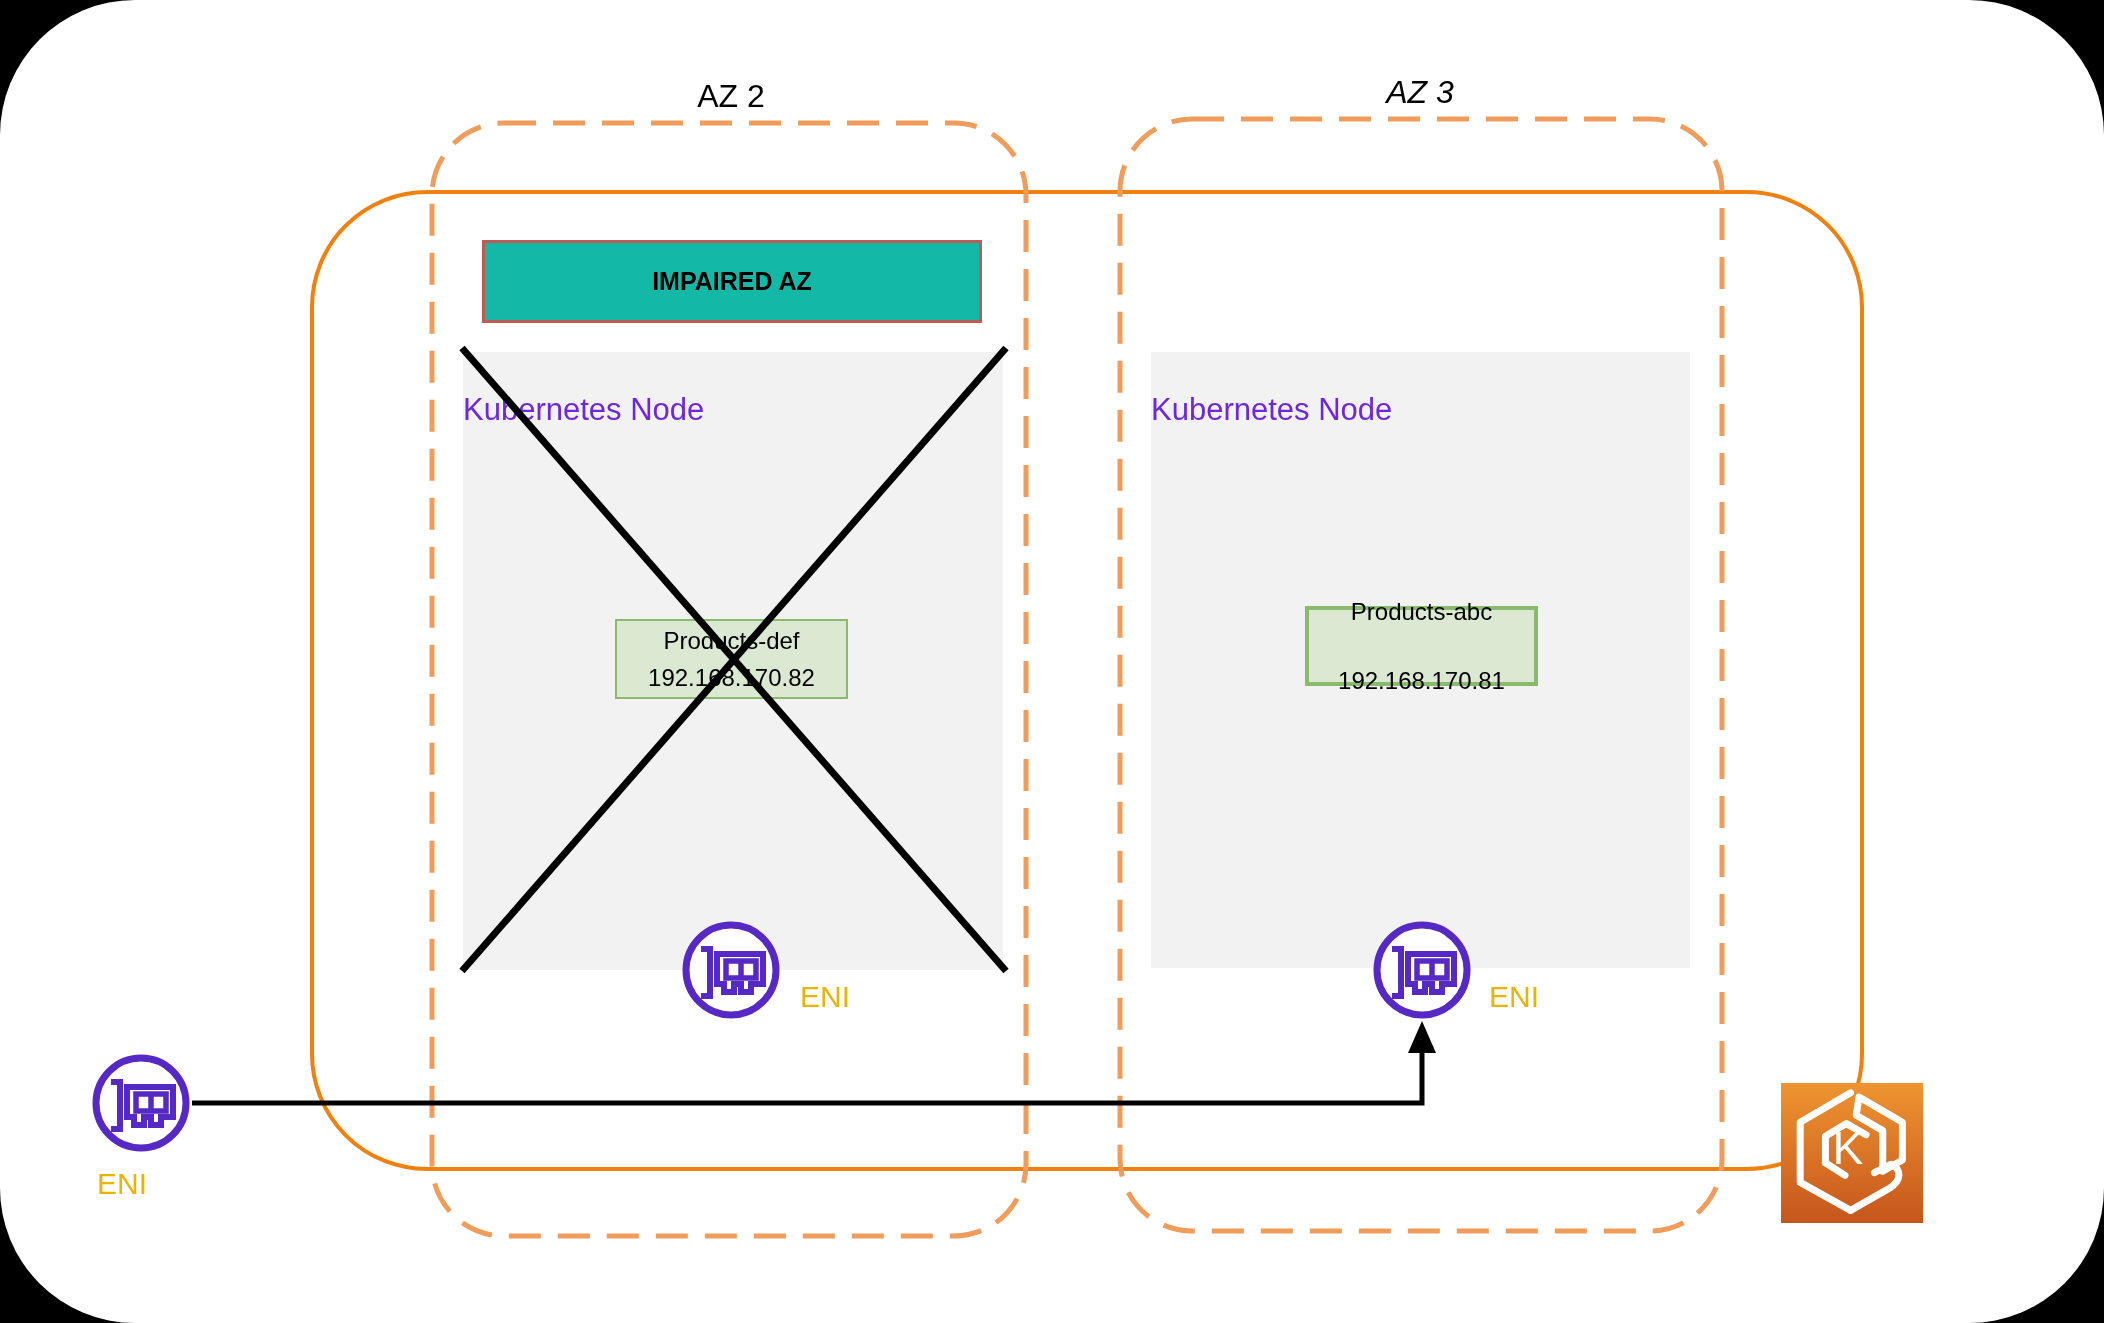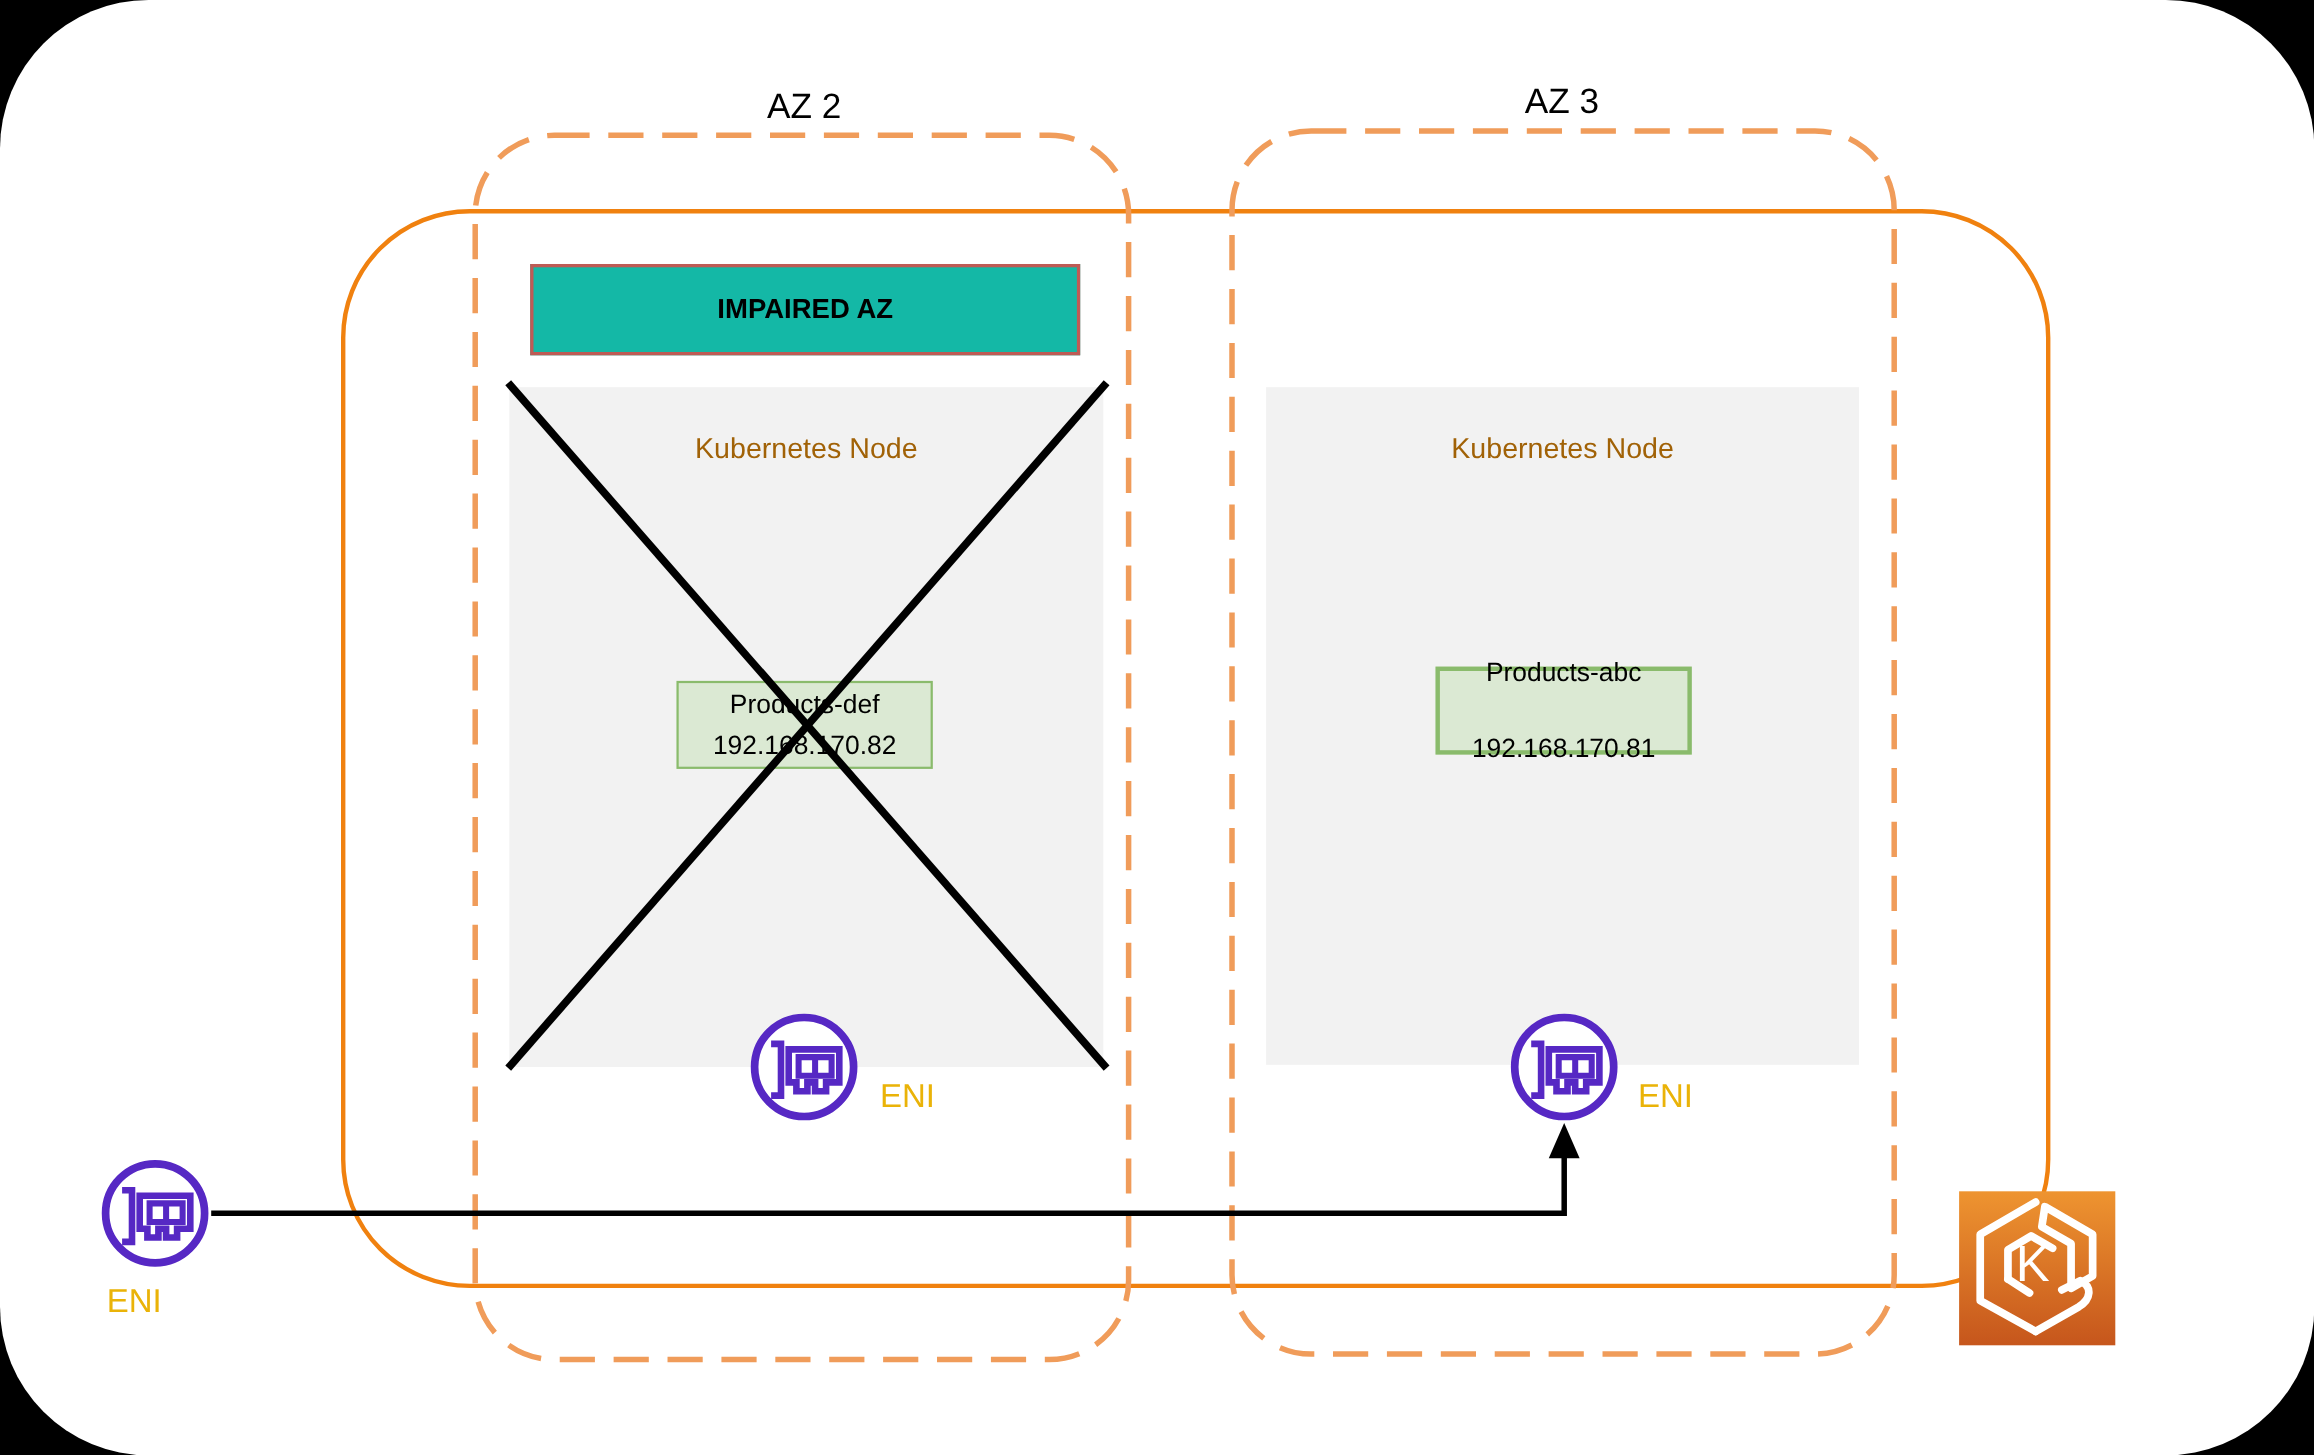--- a/index.html
+++ b/index.html
@@ -1,20 +1,20 @@
 <!DOCTYPE html>
 <html><head>
 <meta charset="utf-8">
 <style>
   html,body{margin:0;padding:0;background:#000;width:2104px;height:1323px;overflow:hidden;
     font-family:"Liberation Sans", sans-serif;}
   .stage{position:absolute;left:0;top:0;width:2104px;height:1104px;}
   .canvas{position:absolute;left:0;top:0;width:2104px;height:1323px;background:#fff;border-radius:135px;}
   .node-box{position:absolute;width:540px;height:618px;background:#F2F2F2;z-index:1;}
-  .node-title{margin-top:40px;text-align:center;font-size:26px;color:#a16207;}
+  .node-title{margin-top:40px;font-size:31px;color:#6d28d9;}
   .pod-box{position:absolute;width:233px;height:80px;background:#DBE9D3;border:2px solid #8ABB6C;
     box-sizing:border-box;display:flex;flex-direction:column;align-items:center;justify-content:center;
     gap:9px;font-size:24px;color:#000;z-index:1;}
   .pod-box.thick{border-width:4px;gap:41px;}
   .banner{position:absolute;left:482px;top:240px;width:500px;height:83px;background:#14b8a6;
     border:3px solid #BE5B55;box-sizing:border-box;display:flex;align-items:center;justify-content:center;
     font-size:25px;font-weight:bold;color:#000;z-index:1;}
   .overlay{position:absolute;left:0;top:0;z-index:2;pointer-events:none;}
   .az-label{position:absolute;width:220px;text-align:center;font-size:32px;color:#000;z-index:3;}
   .eni-wrap{position:absolute;width:104px;height:104px;z-index:3;}
@@ -23,21 +23,21 @@
     background:linear-gradient(180deg,#EE9430 0%,#C6561C 100%);}
   .eks svg{position:absolute;left:0;top:0;}
 </style>
 </head>
 <body>
 
 <div class="stage">
   <div class="canvas"></div>
 
   <div class="az-label" style="left:621px;top:78px;">AZ 2</div>
-  <div class="az-label" style="left:1310px;top:74px;">AZ 3</div>
+  <div class="az-label" style="left:1310px;top:74px;font-style:italic;">AZ 3</div>
 
   <div class="banner">
     <span>IMPAIRED AZ</span>
   </div>
 
   <div class="node-box" style="left:463px;top:352px;">
     <div class="node-title">Kubernetes Node</div>
   </div>
   <div class="pod-box" style="left:615px;top:619px;">
     <span>Products-def</span>

